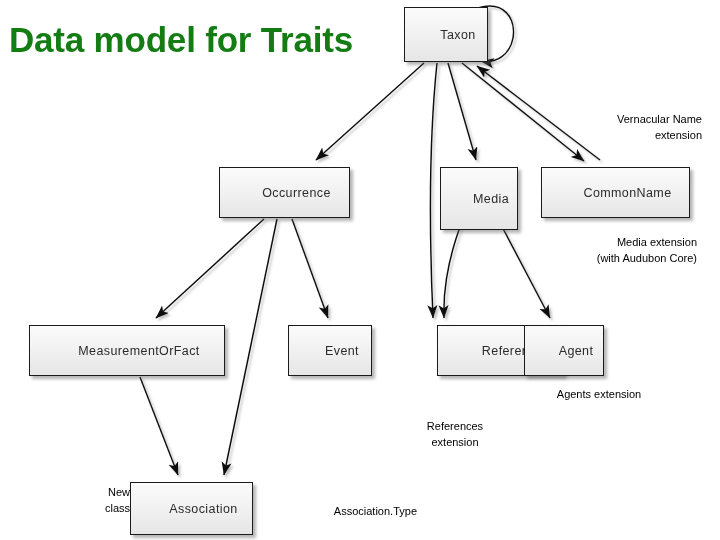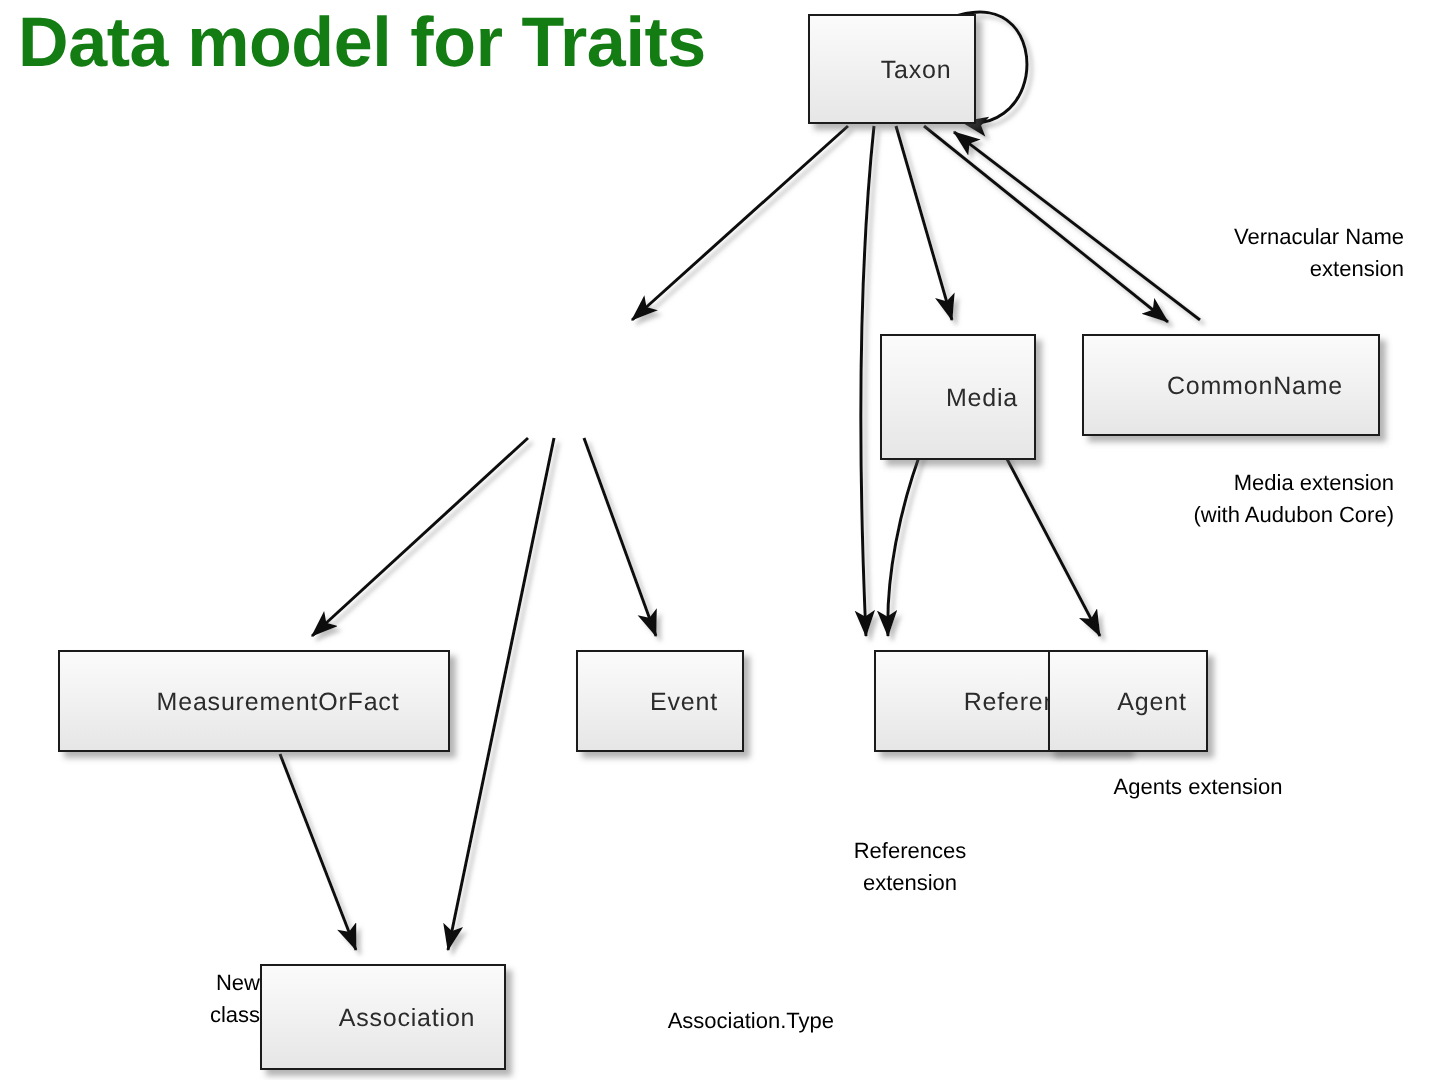--- a/index.html
+++ b/index.html
@@ -20,21 +20,21 @@
     left: 0;
     top: 0;
     width: 720px;
     height: 540px;
     pointer-events: none;
   }
 
   .title {
     position: absolute;
     left: 9px;
-    top: 2px;
+    top: 20px;
     font-size: 35px;
     font-weight: bold;
     color: #137d13;
     letter-spacing: -0.2px;
     white-space: nowrap;
   }
 
   .node {
     position: absolute;
     box-sizing: border-box;
@@ -105,20 +105,23 @@
       <path d="M 498,219 L 550,318"></path>
     </g>
   </svg>
 
   <div class="title">Data model for Traits</div>
 
   <div class="node" style="left:404px; top:7px; width:84px; height:55px;">
     <span>Taxon</span>
   </div>
 
+  <div class="node" style="left:219px; top:167px; width:131px; height:51px;">
+    <span>Occurrence</span>
+  </div>
 
   <div class="node" style="left:440px; top:167px; width:78px; height:63px;">
     <span>Media</span>
   </div>
 
   <div class="node" style="left:541px; top:167px; width:149px; height:51px;">
     <span>CommonName</span>
   </div>
 
   <div class="node" style="left:29px; top:325px; width:196px; height:51px;">

